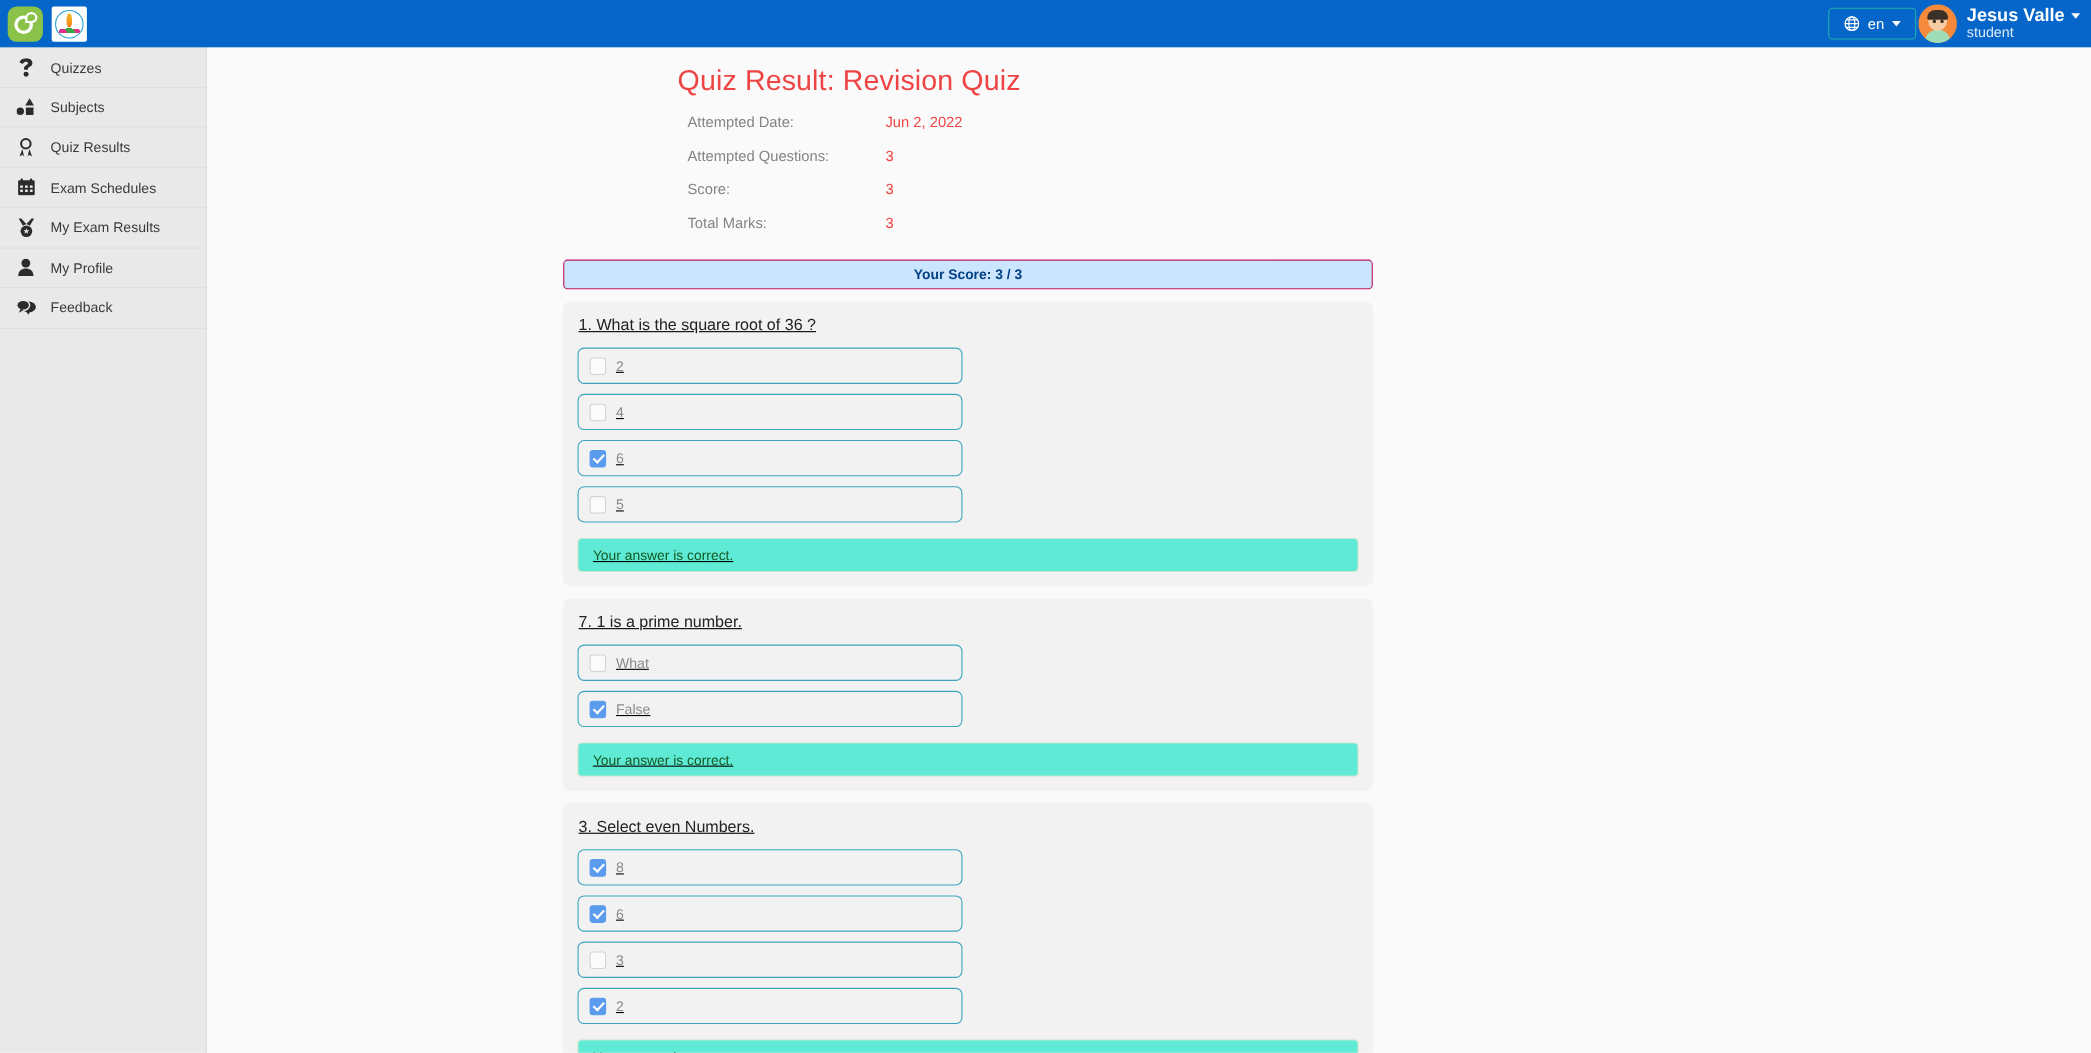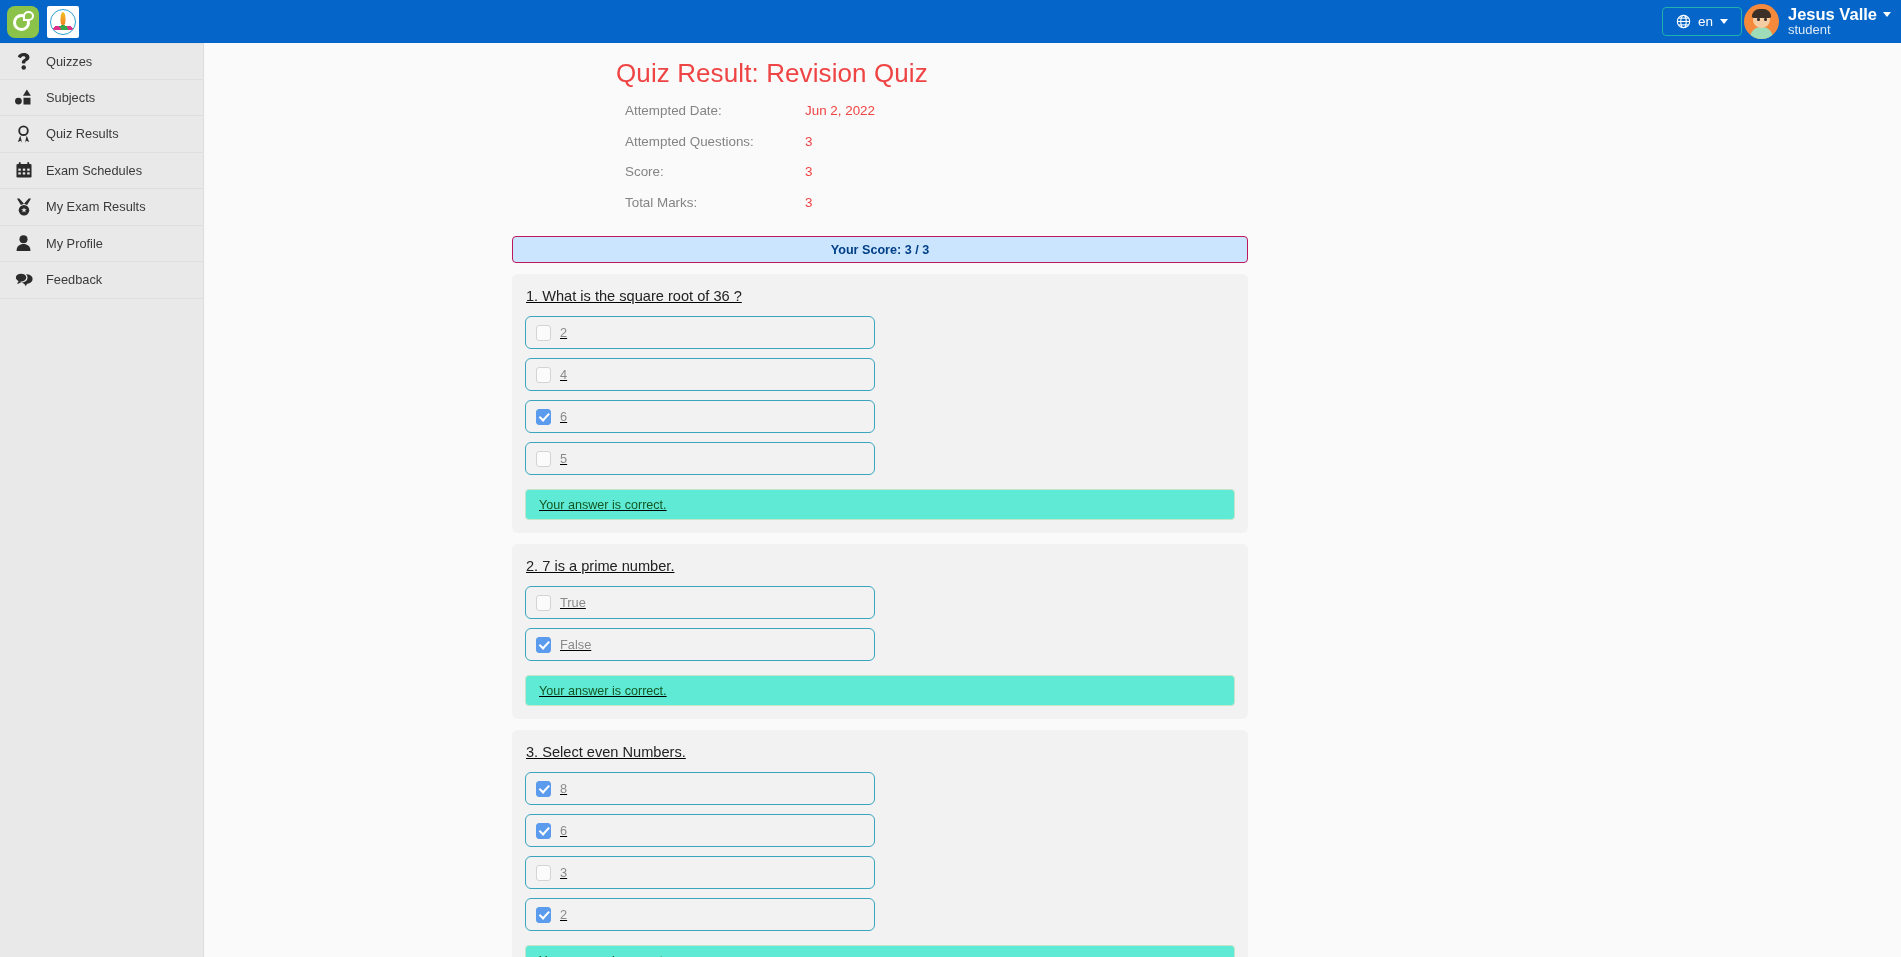--- a/index.html
+++ b/index.html
@@ -89,21 +89,21 @@
   .avatar .body { position: absolute; bottom: 0; left: 6px; width: 23px; height: 12px;
     background: #9fdcb8; border-radius: 11px 11px 0 0; }
   .user-text { line-height: 1.1; }
   .user-name { color: #fff; font-size: 16.5px; font-weight: bold; display: flex;
                align-items: center; gap: 6px; }
   .user-role { color: #dce9f7; font-size: 13px; }
 
   
   .sidebar {
     position: absolute; top: 43px; left: 0;
-    width: 204px; height: 914px;
+    width: 188px; height: 914px;
     background: #e9e9e9;
     z-index: 20;
     box-shadow: inset -1px 0 0 #dcdcdc;
   }
   .side-item {
     height: 36.5px; display: flex; align-items: center; gap: 13px;
     padding-left: 14px; font-size: 12.8px; color: #3a3a3a;
     border-bottom: 1px solid #dfdfdf;
     cursor: pointer;
   }
@@ -372,25 +372,25 @@
               <span class="opt-label">6</span>
             </div>
             <div class="opt">
               <span class="cbox"></span>
               <span class="opt-label">5</span>
             </div>
           </div>
           <div class="alert-ok">Your answer is correct.</div>
         </div>
         <div class="qcard">
-          <div class="qtext">2. 7 is a prime number.</div>
+          <div class="qtext">7. 1 is a prime number.</div>
           <div class="opts">
             <div class="opt">
               <span class="cbox"></span>
-              <span class="opt-label">True</span>
+              <span class="opt-label">What</span>
             </div>
             <div class="opt">
               <span class="cbox on"></span>
               <span class="opt-label">False</span>
             </div>
           </div>
           <div class="alert-ok">Your answer is correct.</div>
         </div>
         <div class="qcard">
           <div class="qtext">3. Select even Numbers.</div>

